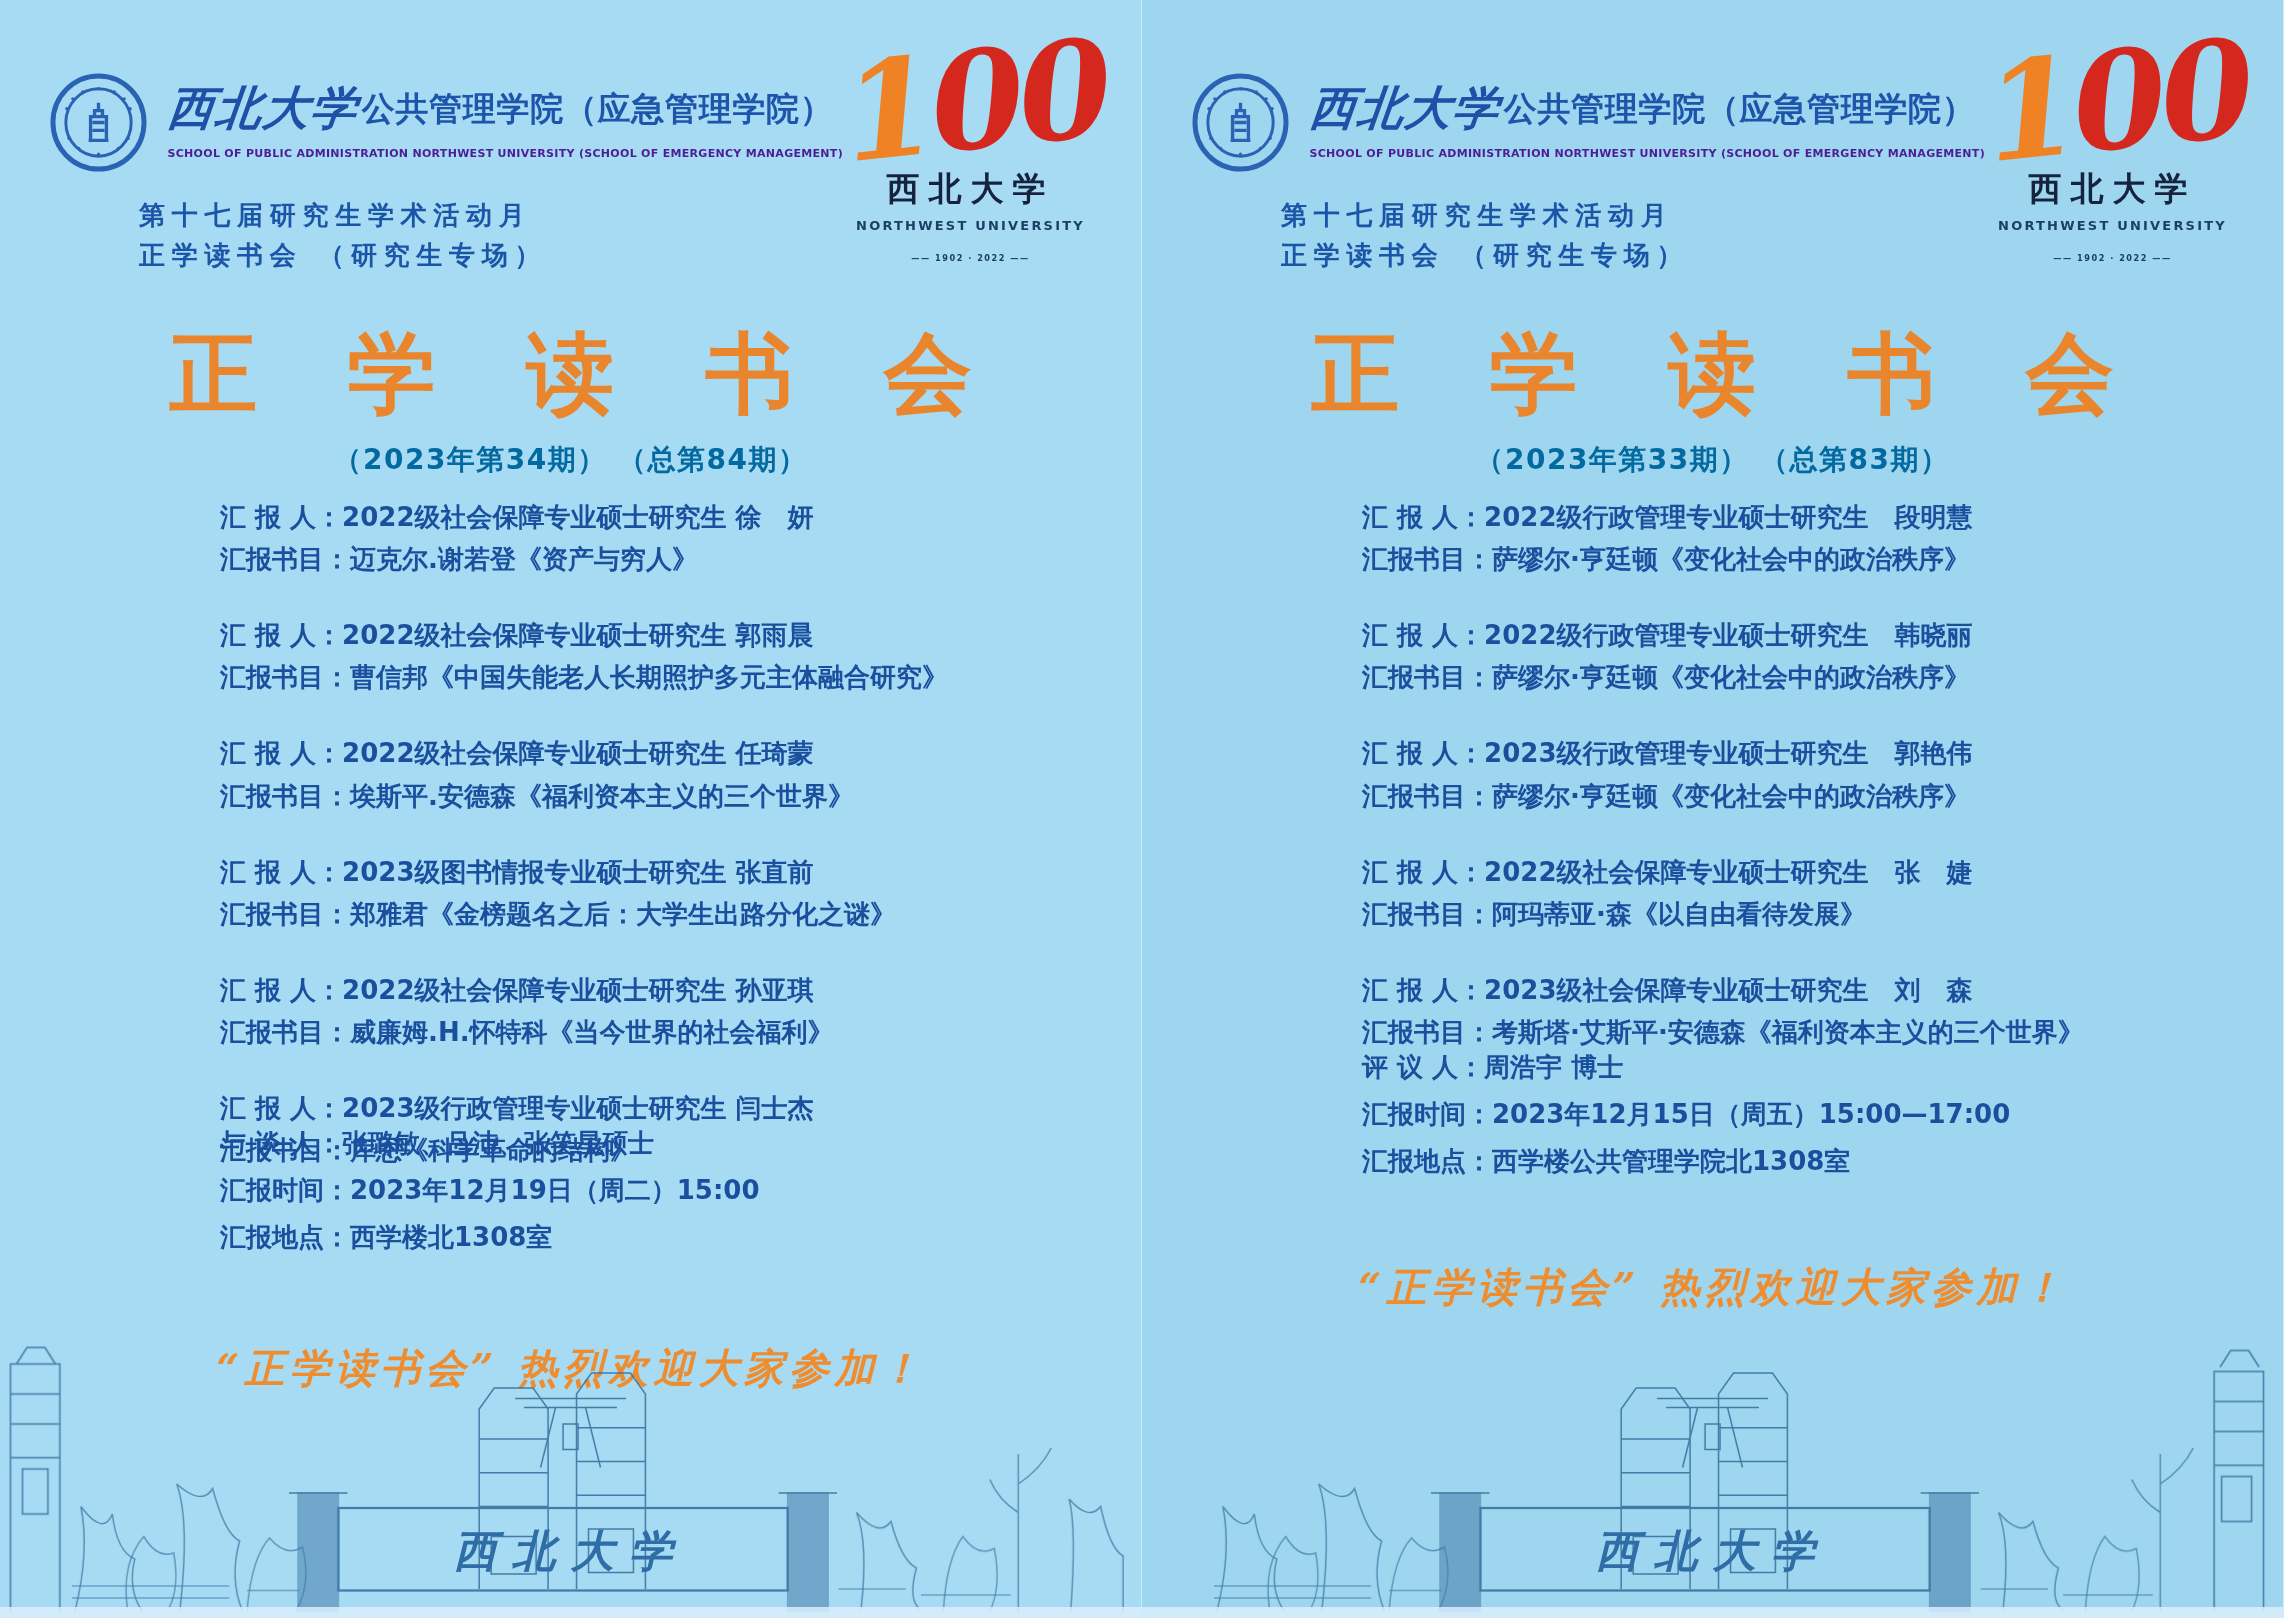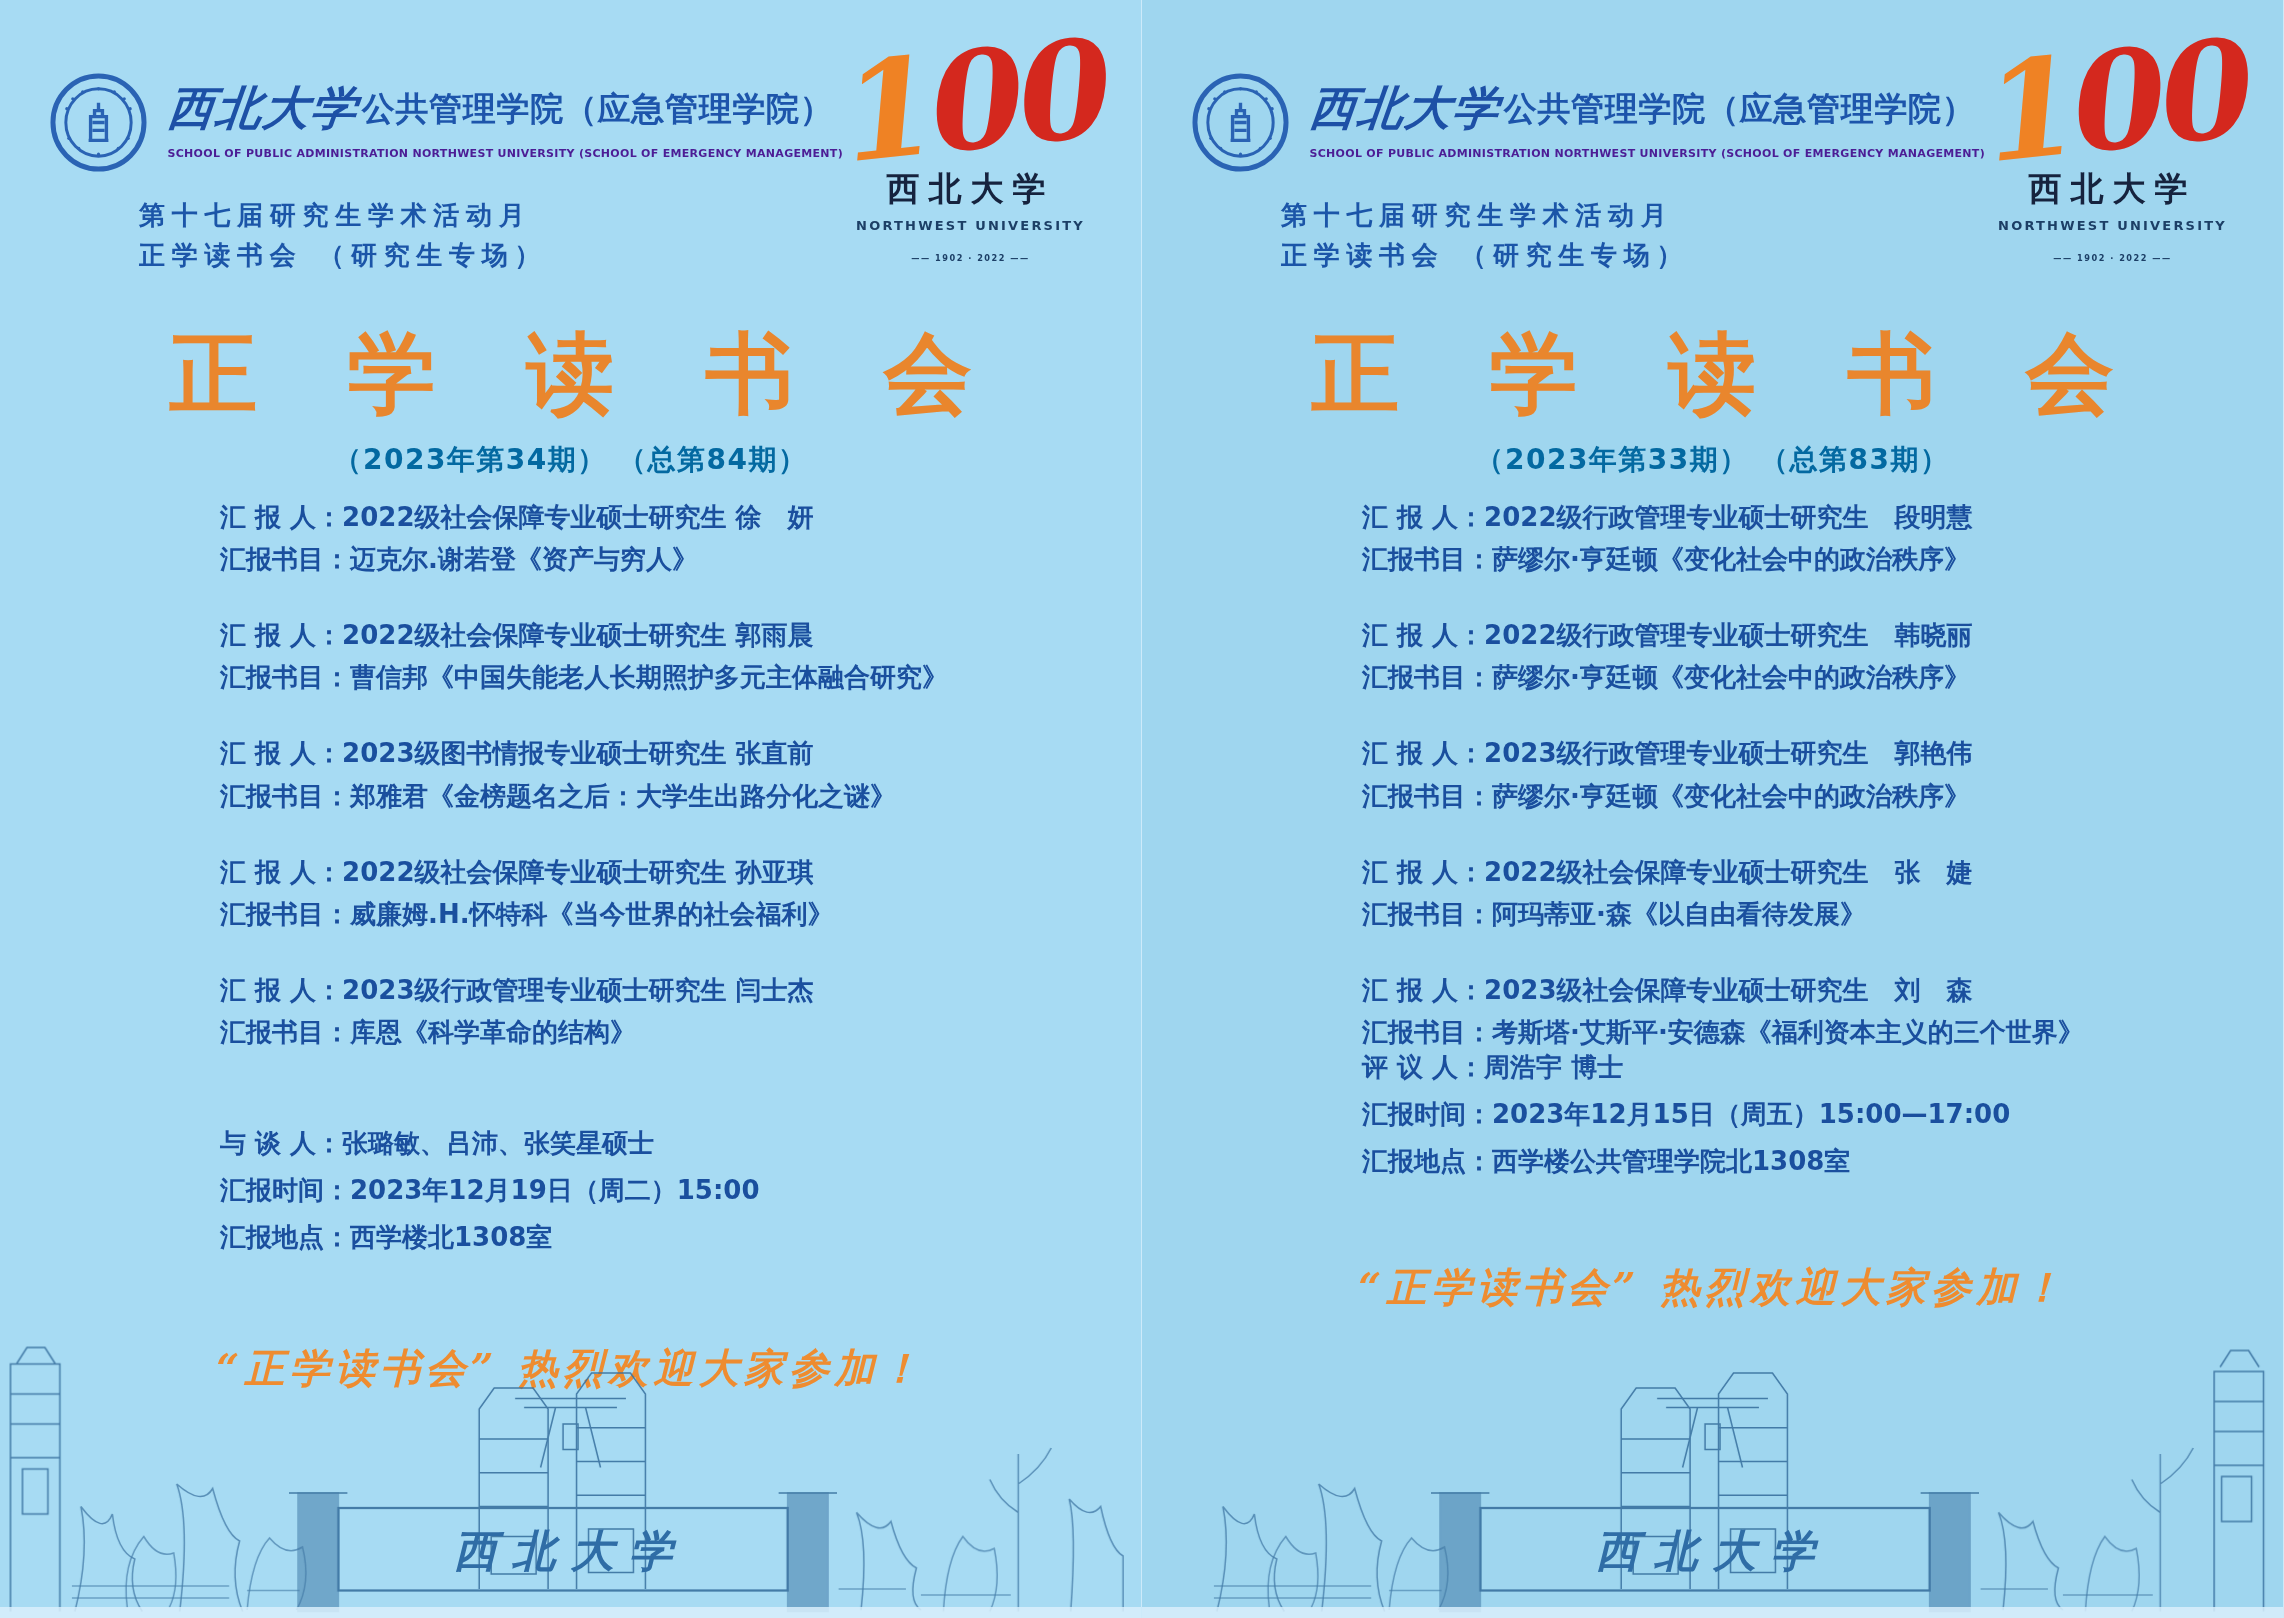--- a/index.html
+++ b/index.html
@@ -117,20 +117,24 @@
     <div class="entries">
         <div class="entry">
           <div class="line who">汇 报 人：2022级社会保障专业硕士研究生 徐　妍</div>
           <div class="line book">汇报书目：迈克尔.谢若登《资产与穷人》</div>
         </div>
         <div class="entry">
           <div class="line who">汇 报 人：2022级社会保障专业硕士研究生 郭雨晨</div>
           <div class="line book">汇报书目：曹信邦《中国失能老人长期照护多元主体融合研究》</div>
         </div>
         <div class="entry">
+          <div class="line who">汇 报 人：2022级社会保障专业硕士研究生 任琦蒙</div>
+          <div class="line book">汇报书目：埃斯平.安德森《福利资本主义的三个世界》</div>
+        </div>
+        <div class="entry">
           <div class="line who">汇 报 人：2023级图书情报专业硕士研究生 张直前</div>
           <div class="line book">汇报书目：郑雅君《金榜题名之后：大学生出路分化之谜》</div>
         </div>
         <div class="entry">
           <div class="line who">汇 报 人：2022级社会保障专业硕士研究生 孙亚琪</div>
           <div class="line book">汇报书目：威廉姆.H.怀特科《当今世界的社会福利》</div>
         </div>
         <div class="entry">
           <div class="line who">汇 报 人：2023级行政管理专业硕士研究生 闫士杰</div>
           <div class="line book">汇报书目：库恩《科学革命的结构》</div>

